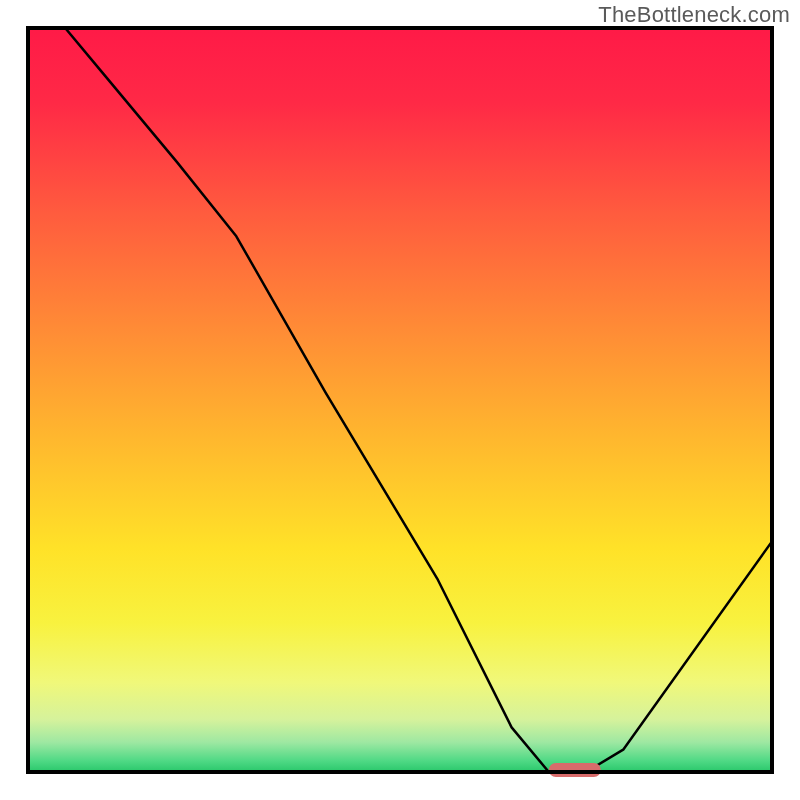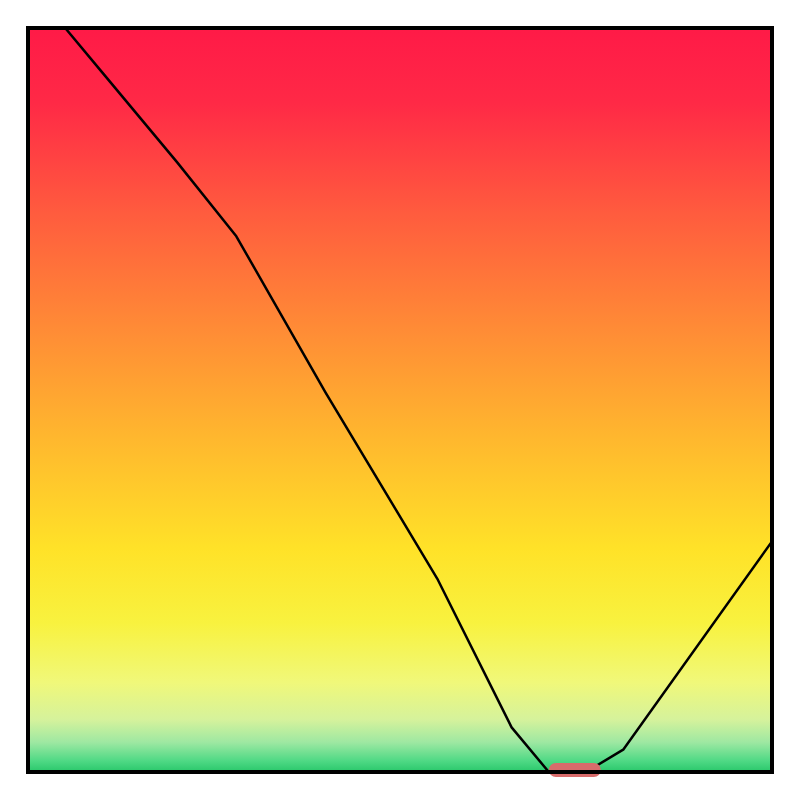--- a/index.html
+++ b/index.html
@@ -45,13 +45,14 @@
           <stop offset="96%" stop-color="#9ee8a2"></stop>
           <stop offset="98.5%" stop-color="#4fd985"></stop>
           <stop offset="100%" stop-color="#28c76a"></stop>
         </linearGradient>
       </defs>
       <rect x="28" y="28" width="744" height="744" fill="url(#bg-grad)"></rect>
       <path d="M65.20 28.00 L102.40 72.64 L176.80 161.92 L236.32 236.32 L325.60 392.56 L437.20 578.56 L511.60 727.36 L548.80 772.00 L586.00 772.00 L623.20 749.68 L772.00 541.36" fill="none" stroke="#000000" stroke-width="2.5" stroke-linejoin="round" stroke-linecap="round"></path>
       <rect x="548.8" y="763" width="52.08000000000004" height="14" rx="7" ry="7" fill="#d86b6b"></rect>
       <rect x="28" y="28" width="744" height="744" fill="none" stroke="#000000" stroke-width="4"></rect>
     </svg>
+  <div class="watermark">TheBottleneck.com</div>
 </div>
 
 </body></html>

